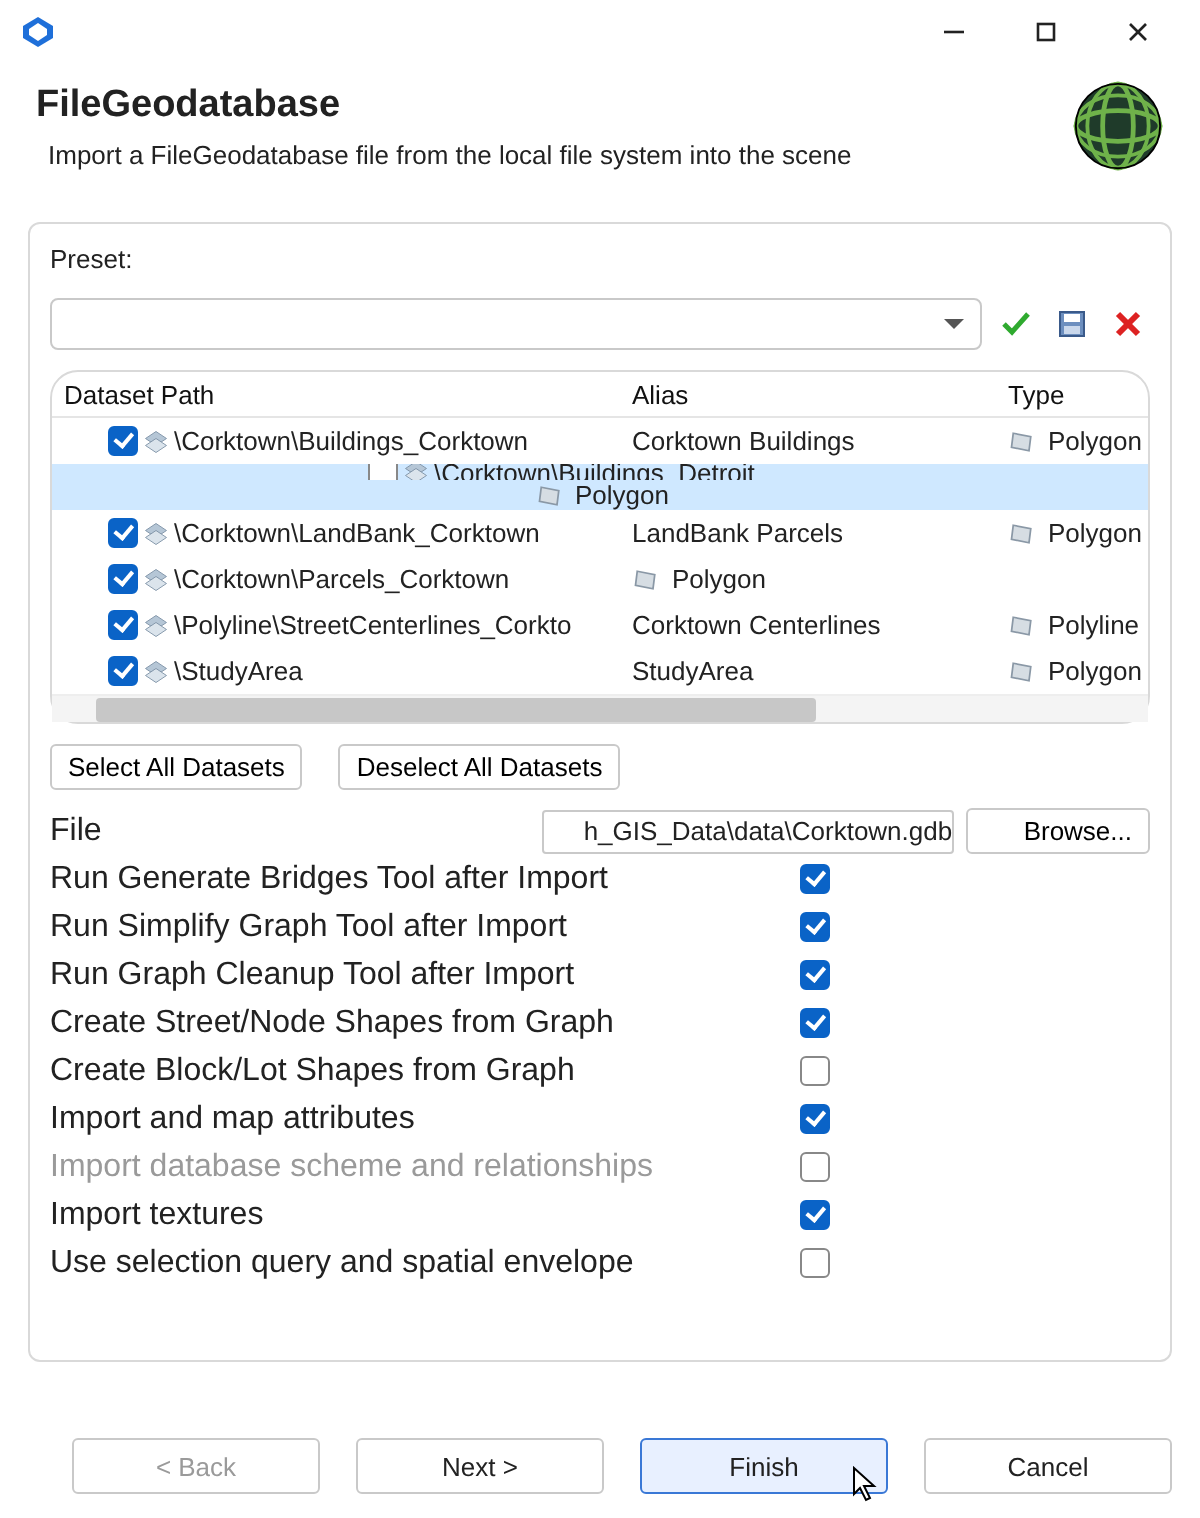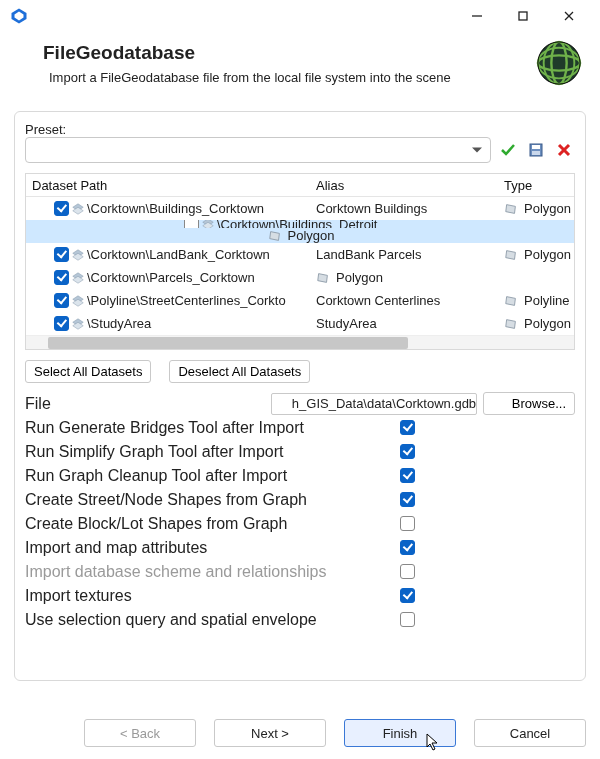--- a/index.html
+++ b/index.html
@@ -28,21 +28,20 @@
   .winbtn {
     width: 46px; height: 28px;
     display: inline-flex; align-items: center; justify-content: center;
     font-size: 14px;
     color: #222;
   }
   .winbtn.max svg, .winbtn.min svg, .winbtn.close svg { width: 12px; height: 12px; }
   .header {
     padding: 10px 18px 12px 18px;
     position: relative;
-    margin-left: 25px;
   }
   .header h1 {
     margin: 0 0 6px 0;
     font-size: 19px;
     font-weight: 600;
   }
   .header .subtitle {
     margin-left: 6px;
     font-size: 13px;
     color: #222;
@@ -53,21 +52,21 @@
     top: 8px;
     width: 46px; height: 46px;
   }
   .panel {
     margin: 14px 14px 0 14px;
     border: 1px solid #d9d9d9;
     border-radius: 6px;
     padding: 10px 10px 10px 10px;
     height: 570px;
   }
-  .preset-label { font-size: 13px; margin-bottom: 0; display:block;}
+  .preset-label { font-size: 13px; margin-bottom: 12px; display:block;}
   .preset-row {
     display: flex; align-items: center; gap: 6px;
     margin-bottom: 10px;
   }
   .preset-combo {
     flex: 1;
     height: 26px;
     border: 1px solid #c9c9c9;
     border-radius: 4px;
     position: relative;
@@ -82,21 +81,21 @@
     border-right: 5px solid transparent;
     border-top: 5px solid #555;
     transform: translateY(-50%);
   }
   .iconbtn {
     width: 22px; height: 22px;
     display: inline-flex; align-items: center; justify-content: center;
   }
   .table-wrap {
     border: 1px solid #d9d9d9;
-    border-radius: 0;
+    border-radius: 14px;
     background: #fff;
   }
   .table-head, .row {
     display: flex;
     align-items: center;
     height: 23px;
     font-size: 13px;
   }
   .table-head {
     border-bottom: 1px solid #e5e5e5;
@@ -202,21 +201,21 @@
   .disabled { color: #9a9a9a; }
   .footer {
     position: absolute;
     left: 0; right: 0; bottom: 0;
     padding: 10px 14px 12px 14px;
     display: flex;
     justify-content: flex-end;
     gap: 18px;
   }
   .wizard-btn {
-    width: 112px; height: 28px;
+    width: 124px; height: 28px;
     border: 1px solid #c9c9c9;
     border-radius: 3px;
     background: #fff;
     font-size: 13px;
     text-align:center;
     display:inline-flex; align-items:center; justify-content:center;
   }
   .wizard-btn.disabled { color: #9a9a9a; }
   .wizard-btn.primary {
     background: #e8f0ff;

